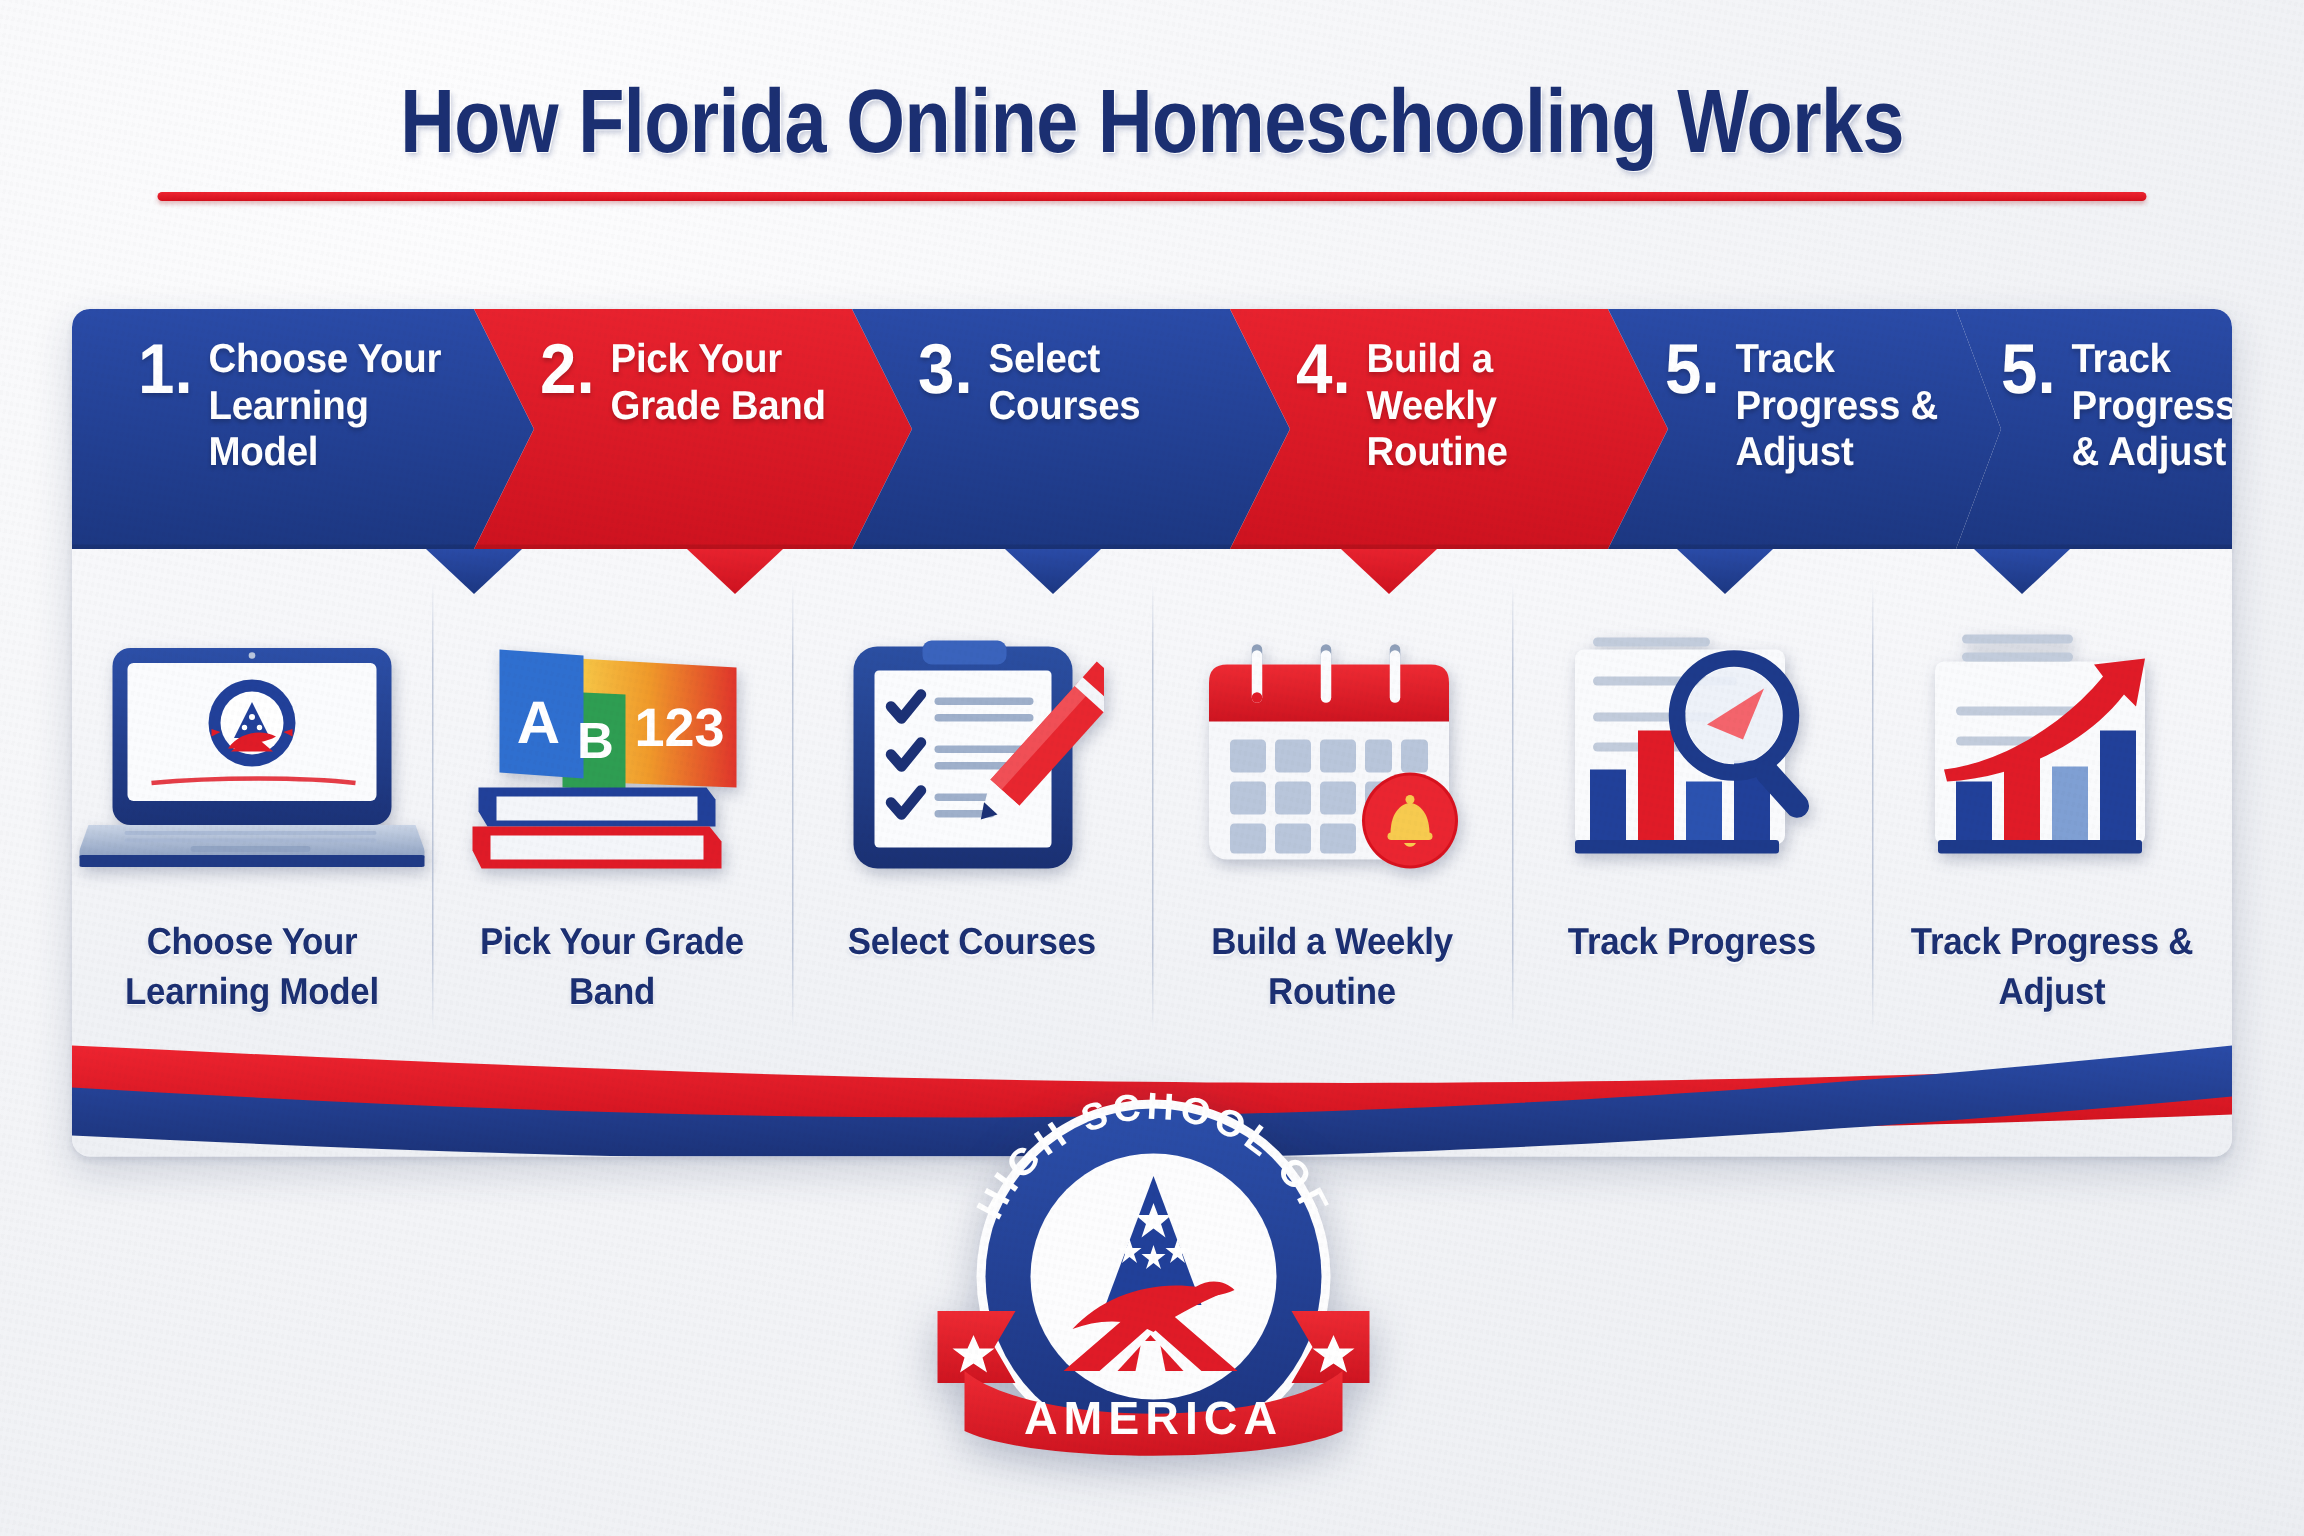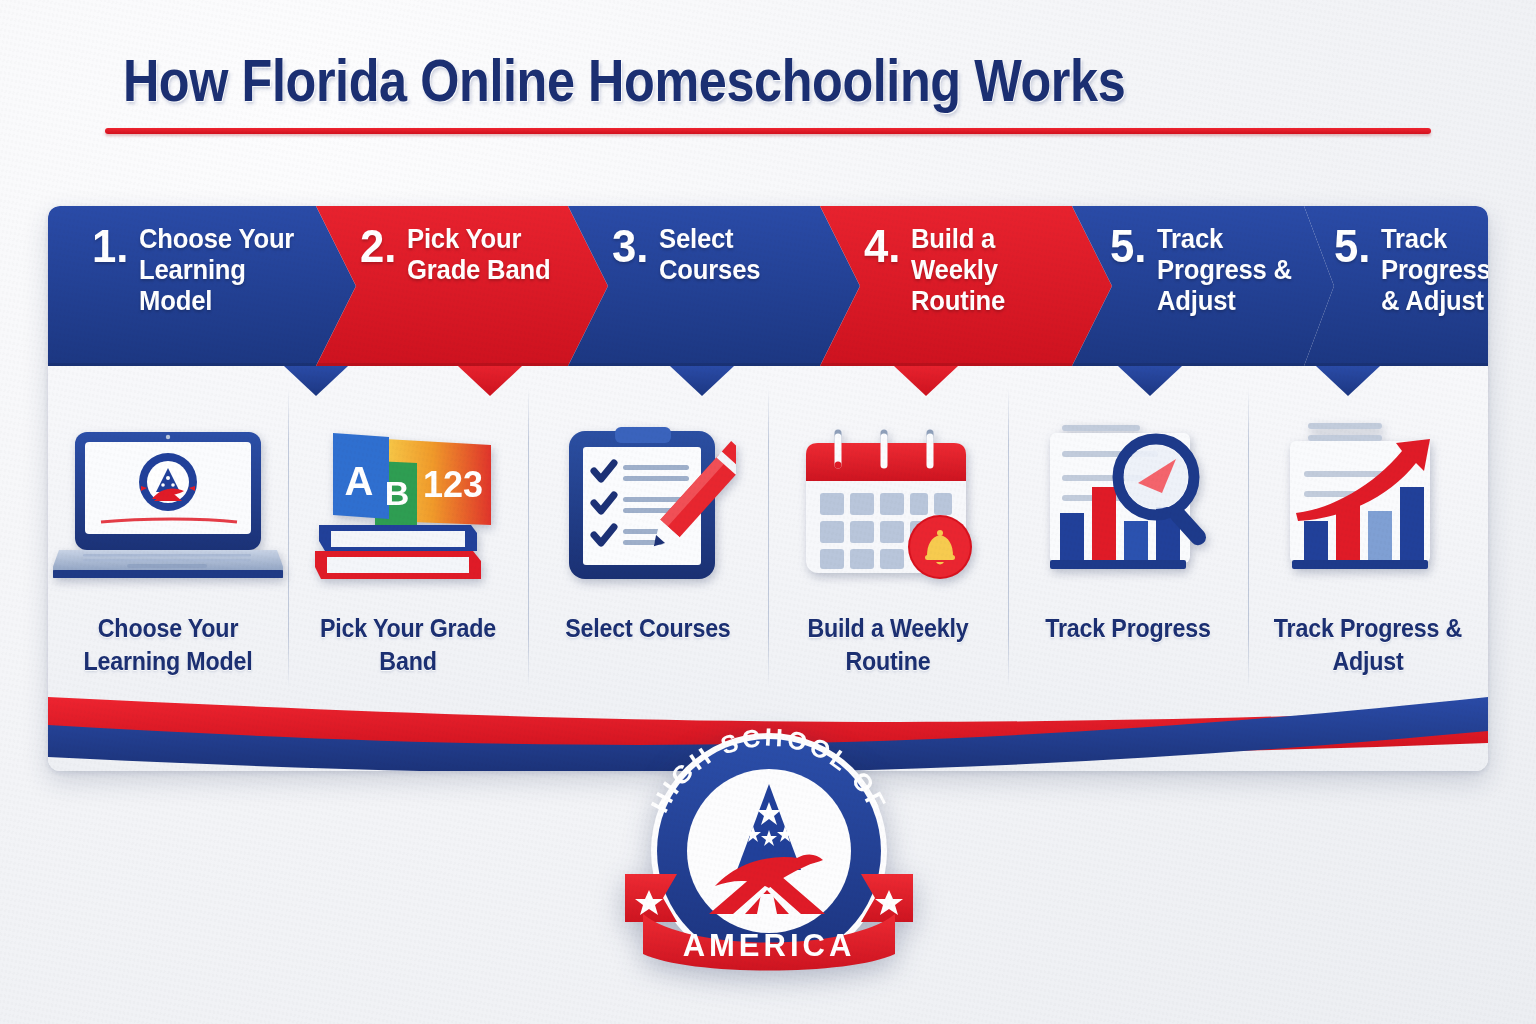--- a/index.html
+++ b/index.html
@@ -14,21 +14,21 @@
   
   .texture{
     position:absolute; inset:0; pointer-events:none; z-index:60; opacity:.55;
     background-image:
       repeating-linear-gradient(101deg, rgba(255,255,255,.55) 0 2px, rgba(0,0,0,.012) 2px 4px),
       repeating-linear-gradient(11deg, rgba(255,255,255,.35) 0 3px, rgba(0,0,0,.01) 3px 6px);
     mix-blend-mode:multiply;
   }
 
   
-  .title-wrap{ position:absolute; left:0; top:46px; width:1536px; text-align:left; }
+  .title-wrap{ position:absolute; left:0; top:46px; width:1536px; text-align:center; }
   .title{
     font-family:"Liberation Sans", sans-serif;
     font-weight:700; font-size:60px; letter-spacing:-.5px;
     color:#1b2f72; transform:scaleX(.84); transform-origin:center;
     text-shadow:1px 1px 0 rgba(255,255,255,.9), 2px 3px 4px rgba(30,50,110,.22);
     white-space:nowrap;
   }
   .title-rule{
     position:absolute; left:105px; top:128px; width:1326px; height:6px;
     background:linear-gradient(180deg,#ef2430 0%,#d4101d 100%);

